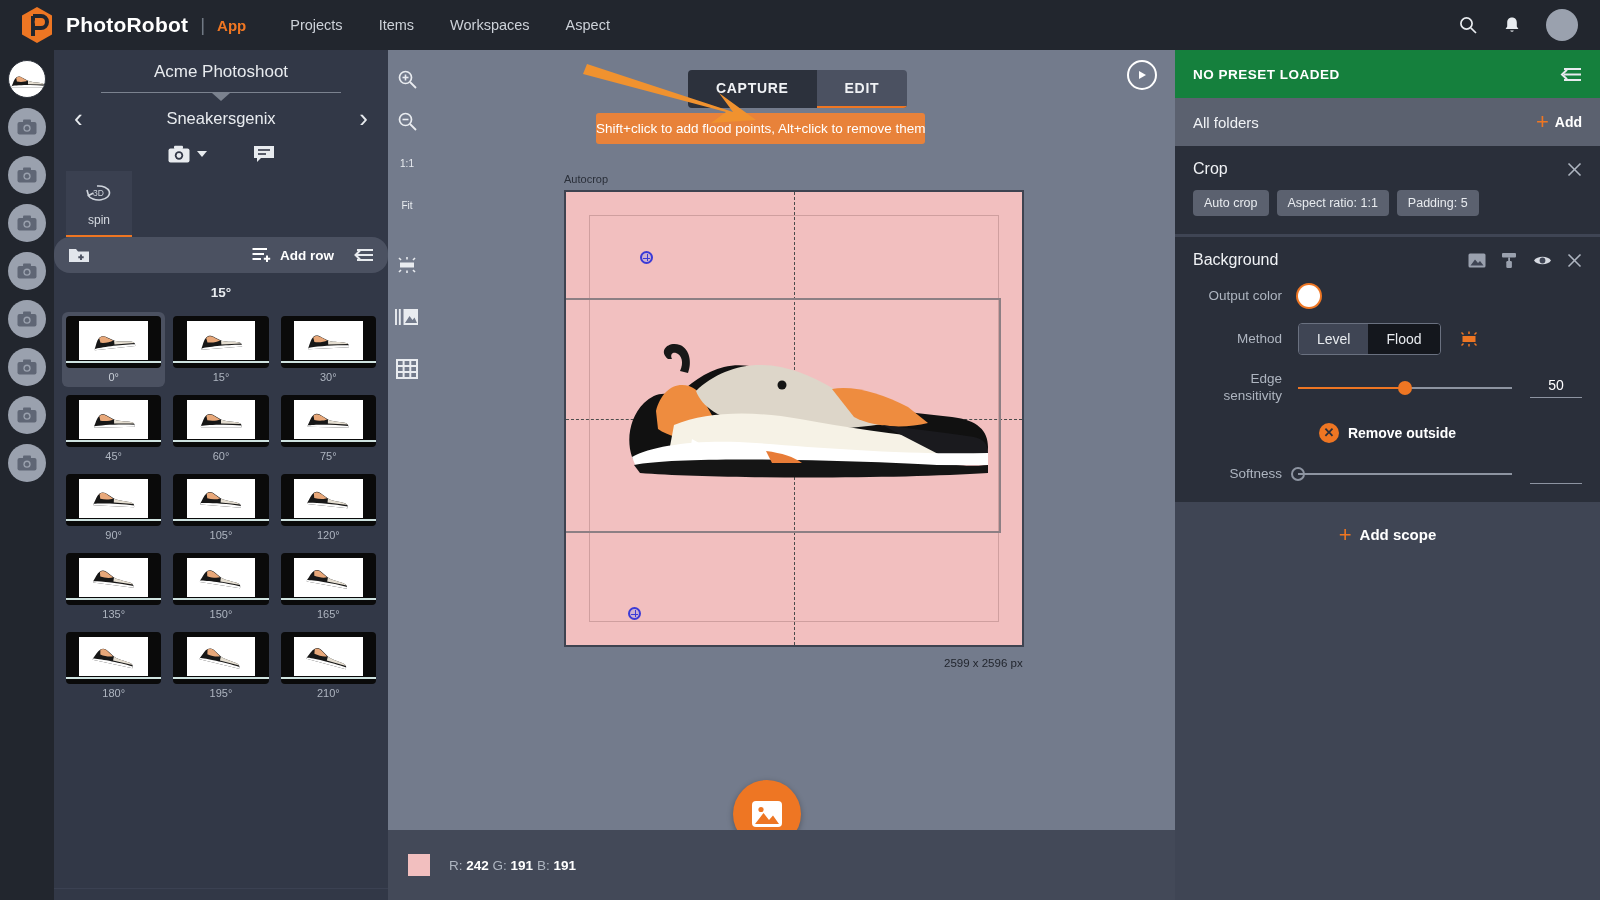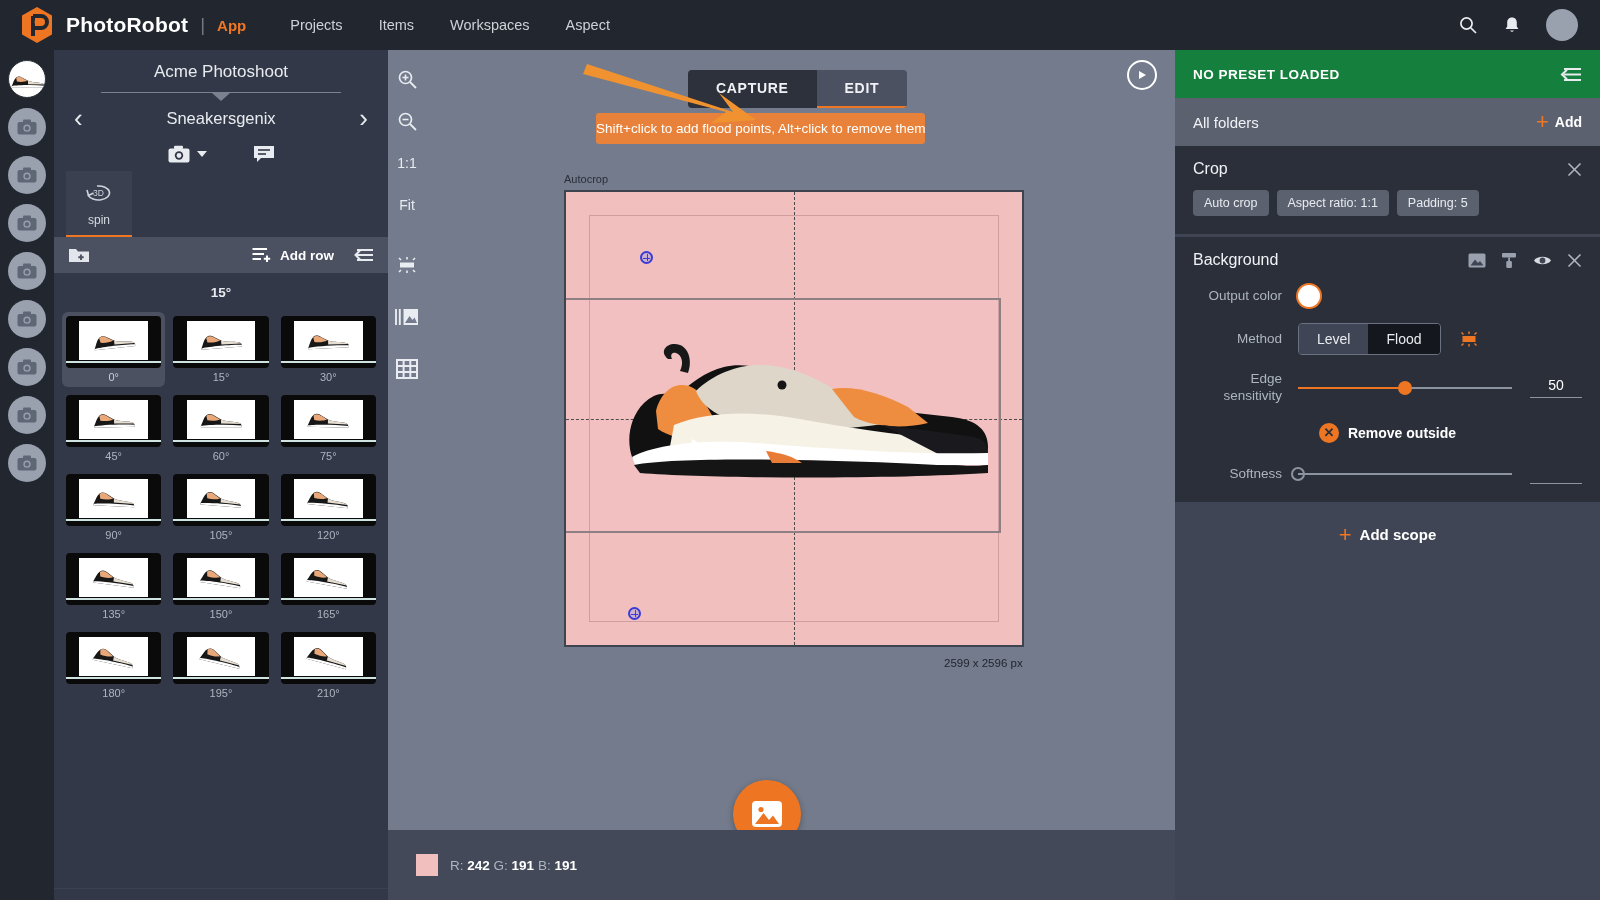--- a/index.html
+++ b/index.html
@@ -58,21 +58,21 @@
   .lp-arrow { color: #e8ebef; font-size: 26px; line-height: 1; cursor: pointer; user-select: none; font-weight: 300;}
   .lp-item-name { color: #e8ebef; font-size: 16.5px; }
   .lp-iconrow { display: flex; align-items: center; justify-content: center; gap: 46px; padding: 12px 0 8px; }
   .lp-tabs { display: flex; padding-left: 12px; }
   .lp-tab {
     width: 66px; padding: 10px 0 8px; text-align: center;
     background: #3a4050; border-bottom: 2px solid #ef7622; cursor: pointer;
   }
   .lp-tab .tl { color: #d6dae1; font-size: 12px; display: block; margin-top: 4px; }
   .lp-subbar {
-    display: flex; align-items: center; background: #4b5161; height: 36px; padding: 0 14px;
+    display: flex; align-items: center; background: #4b5161; height: 36px; padding: 0 14px; border-radius: 16px;
   }
   .lp-addrow { margin-left: auto; display: flex; align-items: center; gap: 8px; color: #fff; font-size: 13.5px; font-weight: bold; cursor: pointer; }
   .lp-collapse { margin-left: 20px; cursor: pointer; }
   .angle-head { text-align: center; color: #e8ebef; font-size: 13.5px; font-weight: bold; padding: 12px 0 8px; }
   .grid {
     flex: 1; overflow: hidden; padding: 4px 8px 0 8px;
     display: grid; grid-template-columns: repeat(3,1fr); gap: 4px 4px; align-content: start;
   }
   .cell { padding: 4px 4px 2px; border-radius: 6px; cursor: pointer; }
   .cell.sel { background: #4b5161; }
@@ -97,21 +97,21 @@
   .center {
     position: absolute; top: 50px; left: 388px; width: 787px; height: 850px;
     background: #737b8c;
   }
   .ctoolbar {
     position: absolute; left: 0; top: 0; width: 38px; height: 780px;
     display: flex; flex-direction: column; align-items: center; padding-top: 10px; gap: 4px;
   }
   .ctool {
     width: 38px; height: 38px; display: flex; align-items: center; justify-content: center;
-    color: #e9ecf0; font-size: 14px; cursor: pointer;
+    color: #e9ecf0; font-size: 10px; cursor: pointer;
   }
   .tabs {
     position: absolute; left: 300px; top: 20px; display: flex; border-radius: 4px; overflow: hidden;
   }
   .tab {
     padding: 10px 28px; font-size: 14px; font-weight: bold; letter-spacing: .7px;
     color: #f0f2f5; background: #2c313c; cursor: pointer;
   }
   .tab.active { background: #4b5161; border-bottom: 2px solid #ef7622; }
   .hint {
@@ -141,21 +141,21 @@
   .fp::before { content:""; position:absolute; top:50%; left:1px; right:1px; border-top:1px solid #3b3ad6; }
   .dims { position: absolute; left: 380px; top: 467px; color: #22262e; font-size: 11.5px; white-space: nowrap; }
   .fab {
     position: absolute; left: 345px; top: 730px; width: 68px; height: 68px; border-radius: 50%;
     background: #ee7623; display: flex; align-items: center; justify-content: center; cursor: pointer;
     box-shadow: 0 2px 6px rgba(0,0,0,.3);
   }
   .arrow { position: absolute; left: 195px; top: 10px; }
   .statusbar {
     position: absolute; left: 0; bottom: 0; width: 787px; height: 70px; background: #434958;
-    display: flex; align-items: center; padding-left: 28px; gap: 12px;
+    display: flex; align-items: center; padding-left: 20px; gap: 19px;
   }
   .swatch { width: 22px; height: 22px; background: #f2bfbf; }
   .rgb { color: #aeb5c0; font-size: 13.5px; }
   .rgb b { color: #fff; }
 
   
   .right {
     position: absolute; top: 50px; left: 1175px; width: 425px; height: 850px;
     background: #3f4554; display: flex; flex-direction: column;
   }

